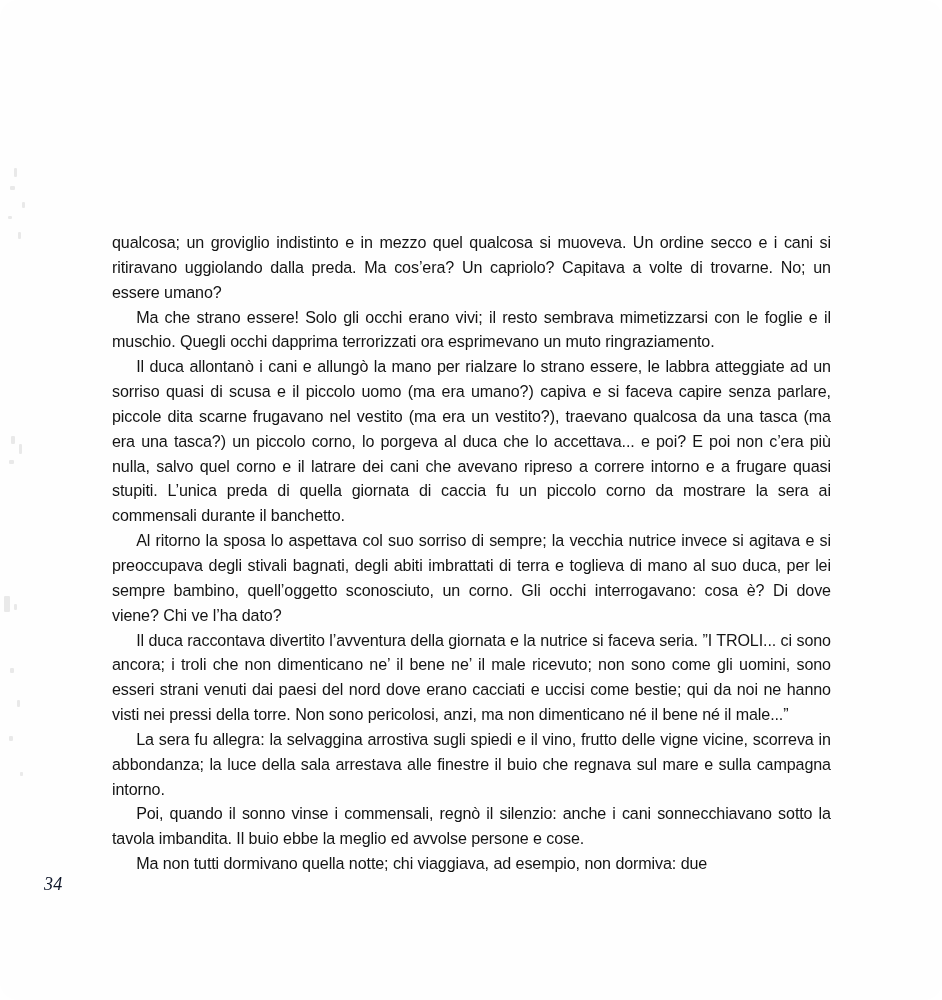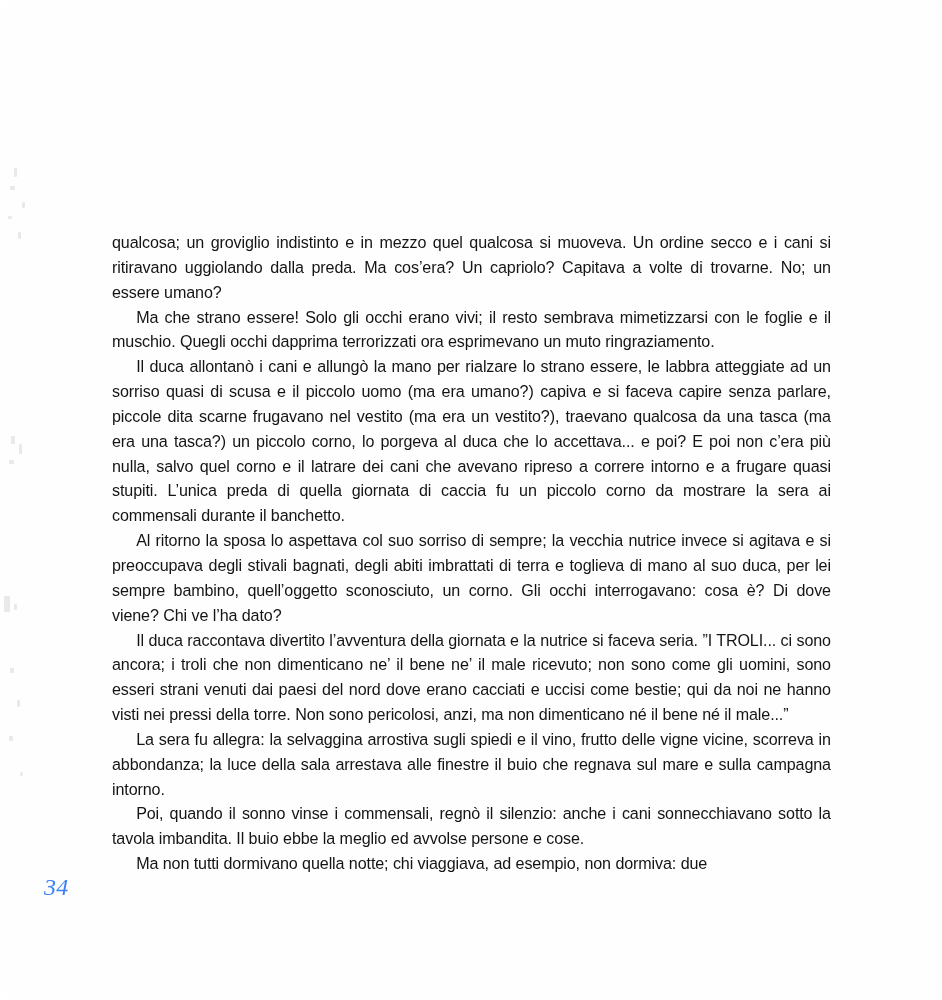--- a/index.html
+++ b/index.html
@@ -67,22 +67,22 @@
   }
   
 
   
   .folio {
     position: absolute;
     left: 44px;
     top: 874px;
     font-family: "Liberation Serif", "DejaVu Serif", serif;
     font-style: italic;
-    font-size: 24px;
-    color: #3b82f6;
+    font-size: 18px;
+    color: #0f172a;
     letter-spacing: 0.2px;
   }
 </style>
 </head>
 <body>
 
 <div class="page-sheet">
 
   <div class="scan-artifacts">
     <div class="speck" style="left:14px;  top:168px; width:3px;  height:9px;"></div>

